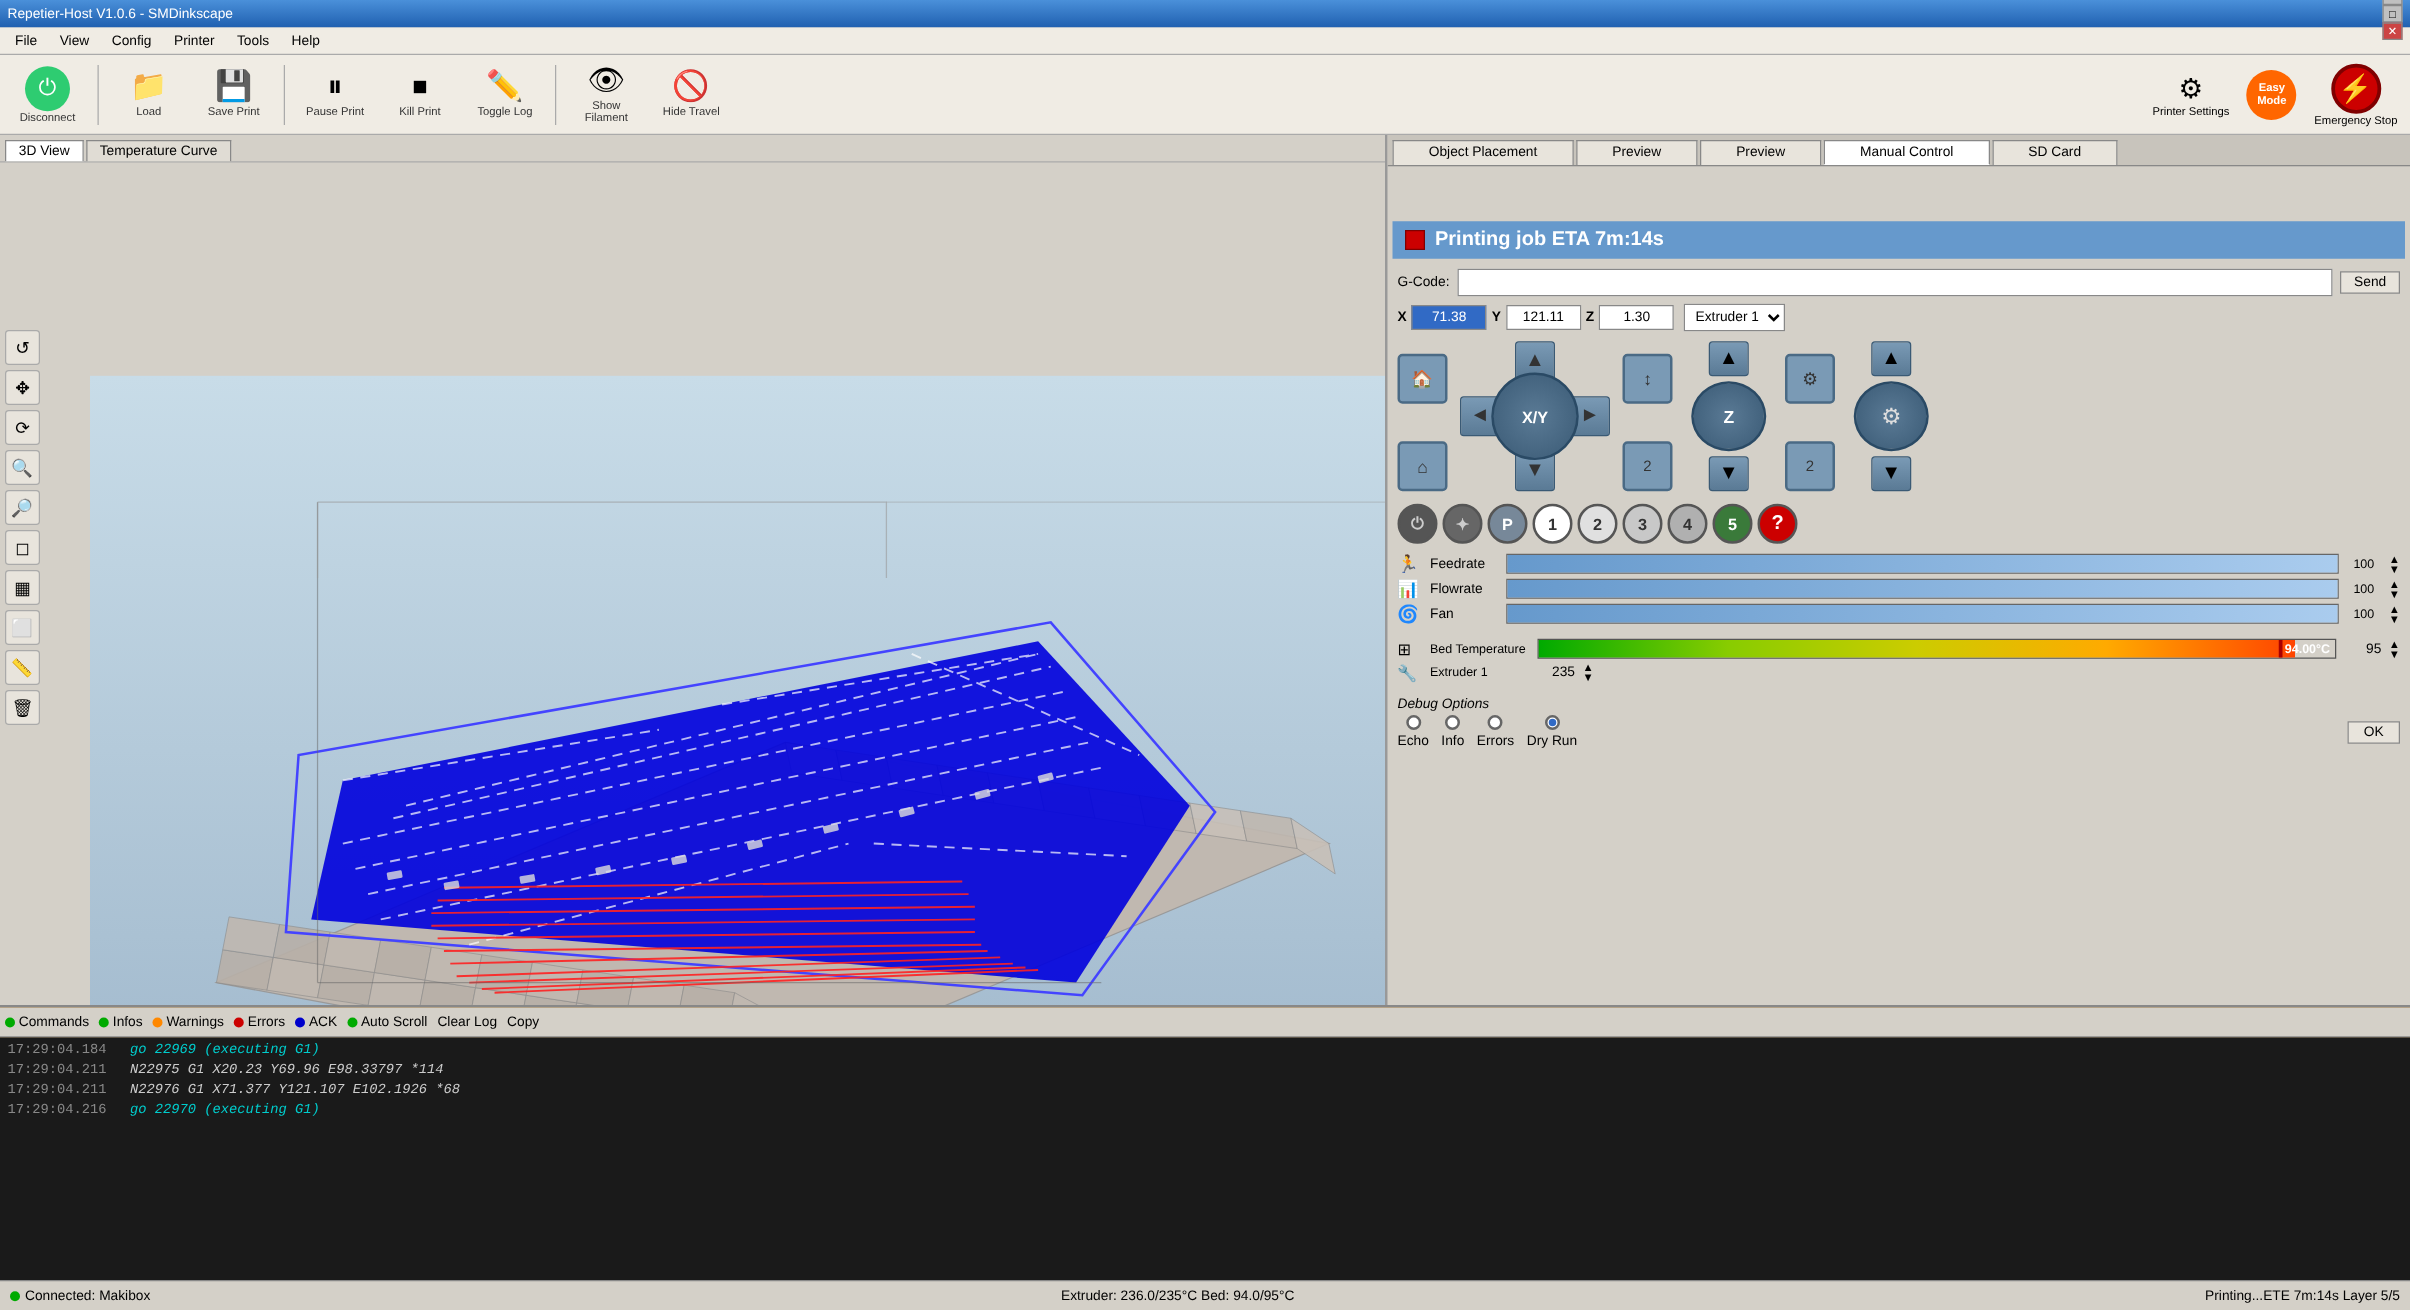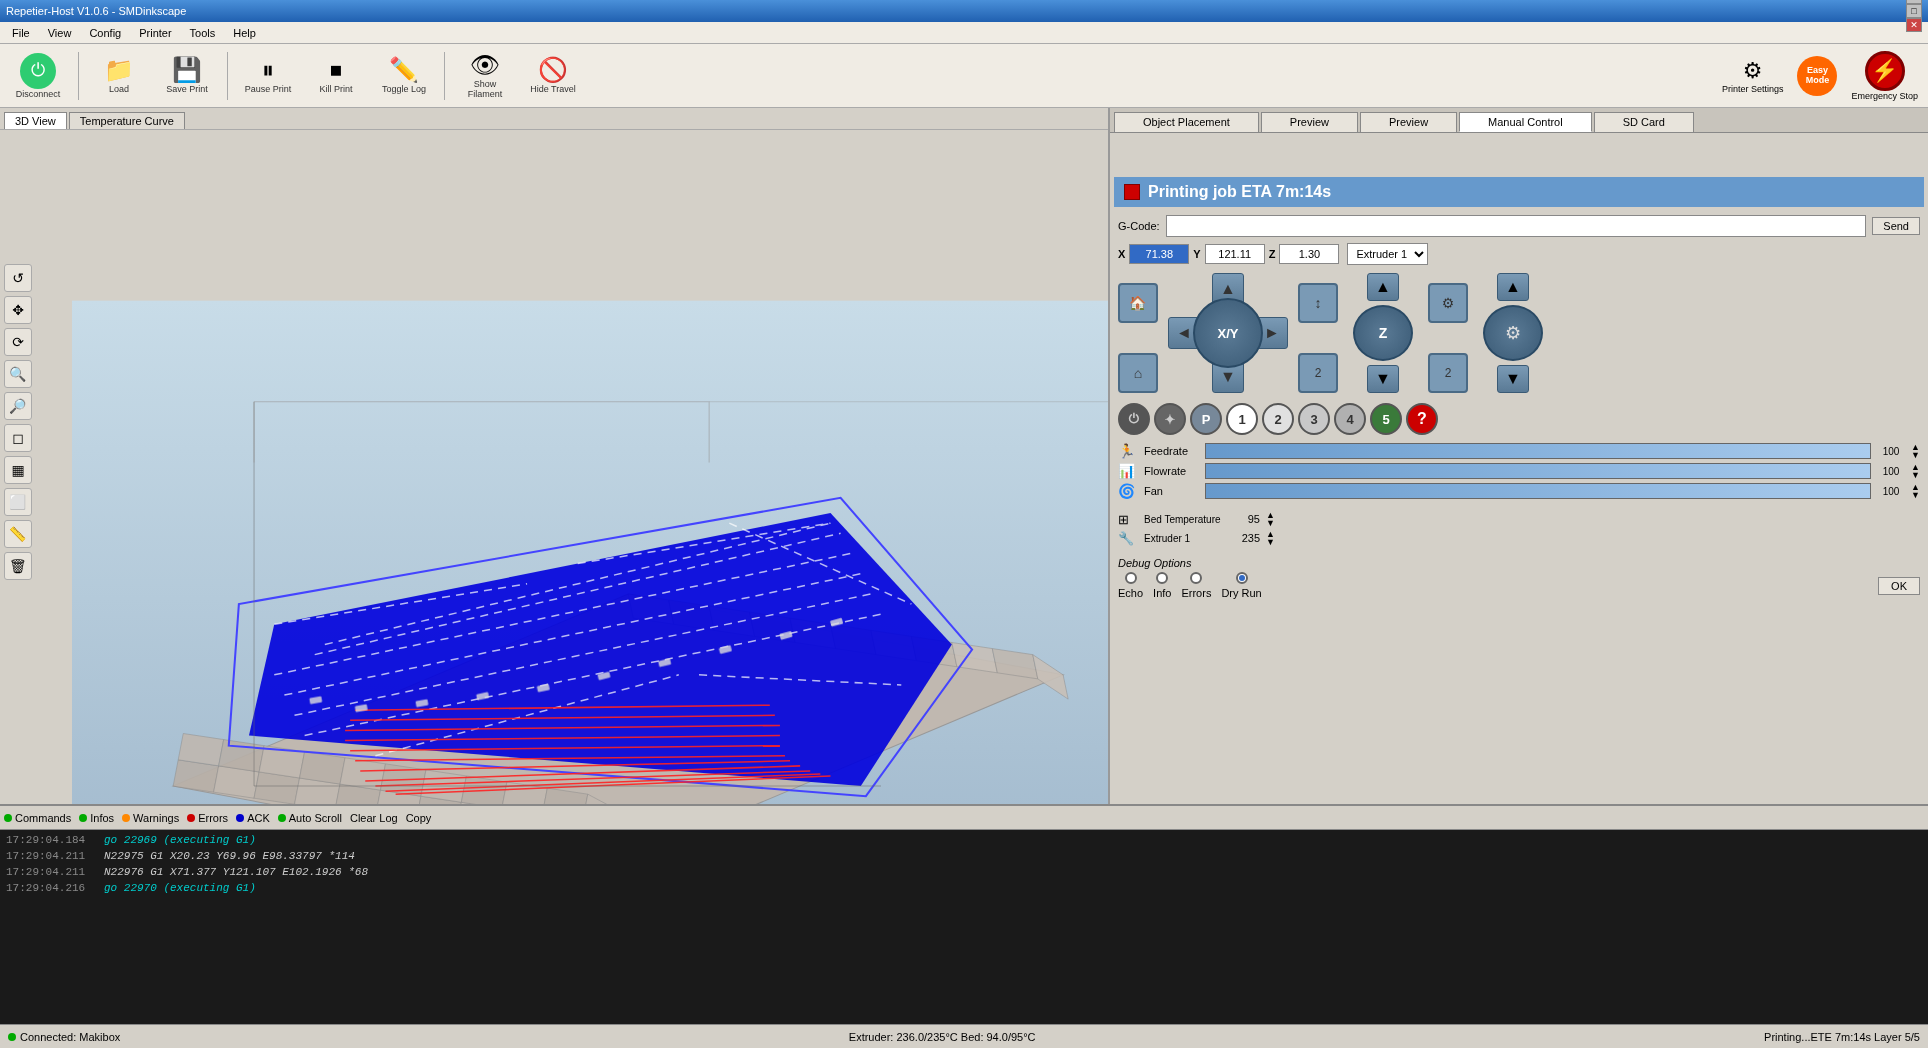--- a/index.html
+++ b/index.html
@@ -620,20 +620,25 @@
           <div class="slider-arrow">▼</div>
         </div>
       </div>
     </div>
 
     <div id="temp-section">
 
       <div class="temp-row">
         <span class="temp-icon">⊞</span>
         <span class="temp-label">Bed Temperature</span>
+        <div class="temp-bar-container" style="flex:1;">
+          <div class="temp-bar-bed" style="width:95%;"></div>
+          <div class="temp-marker" style="left:93%;"></div>
+          <div class="temp-val">94.00°C</div>
+        </div>
         <span class="temp-set">95</span>
         <div class="temp-arrows">
           <div class="temp-arrow">▲</div>
           <div class="temp-arrow">▼</div>
         </div>
       </div>
 
       <div class="temp-row">
         <span class="temp-icon">🔧</span>
         <span class="temp-label">Extruder 1</span>

